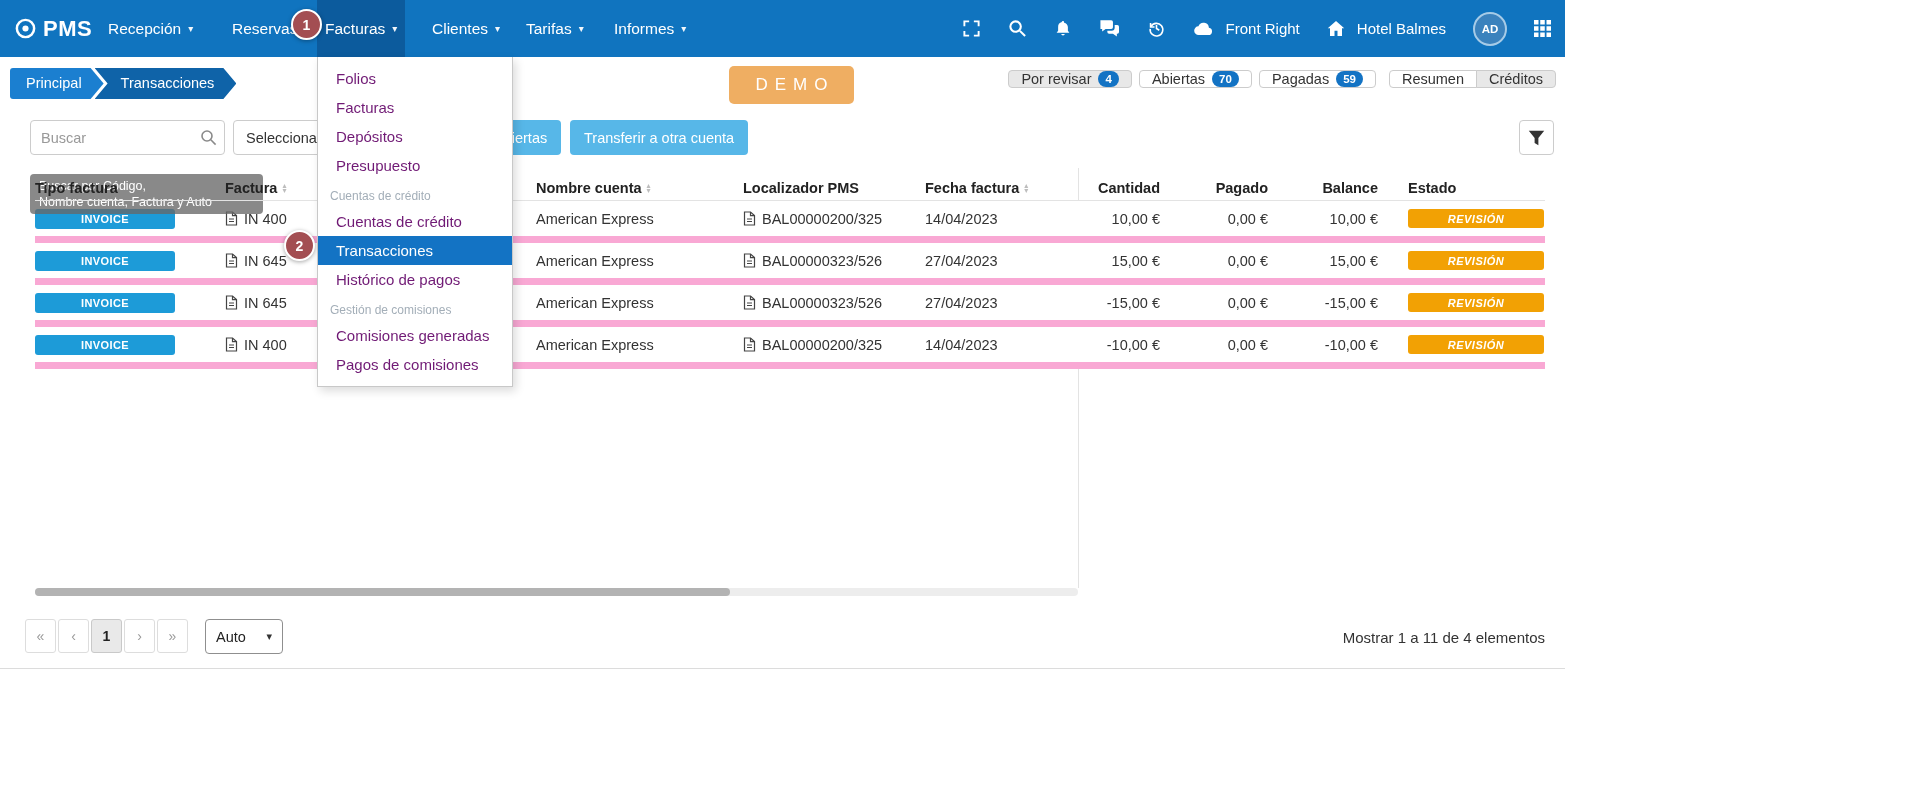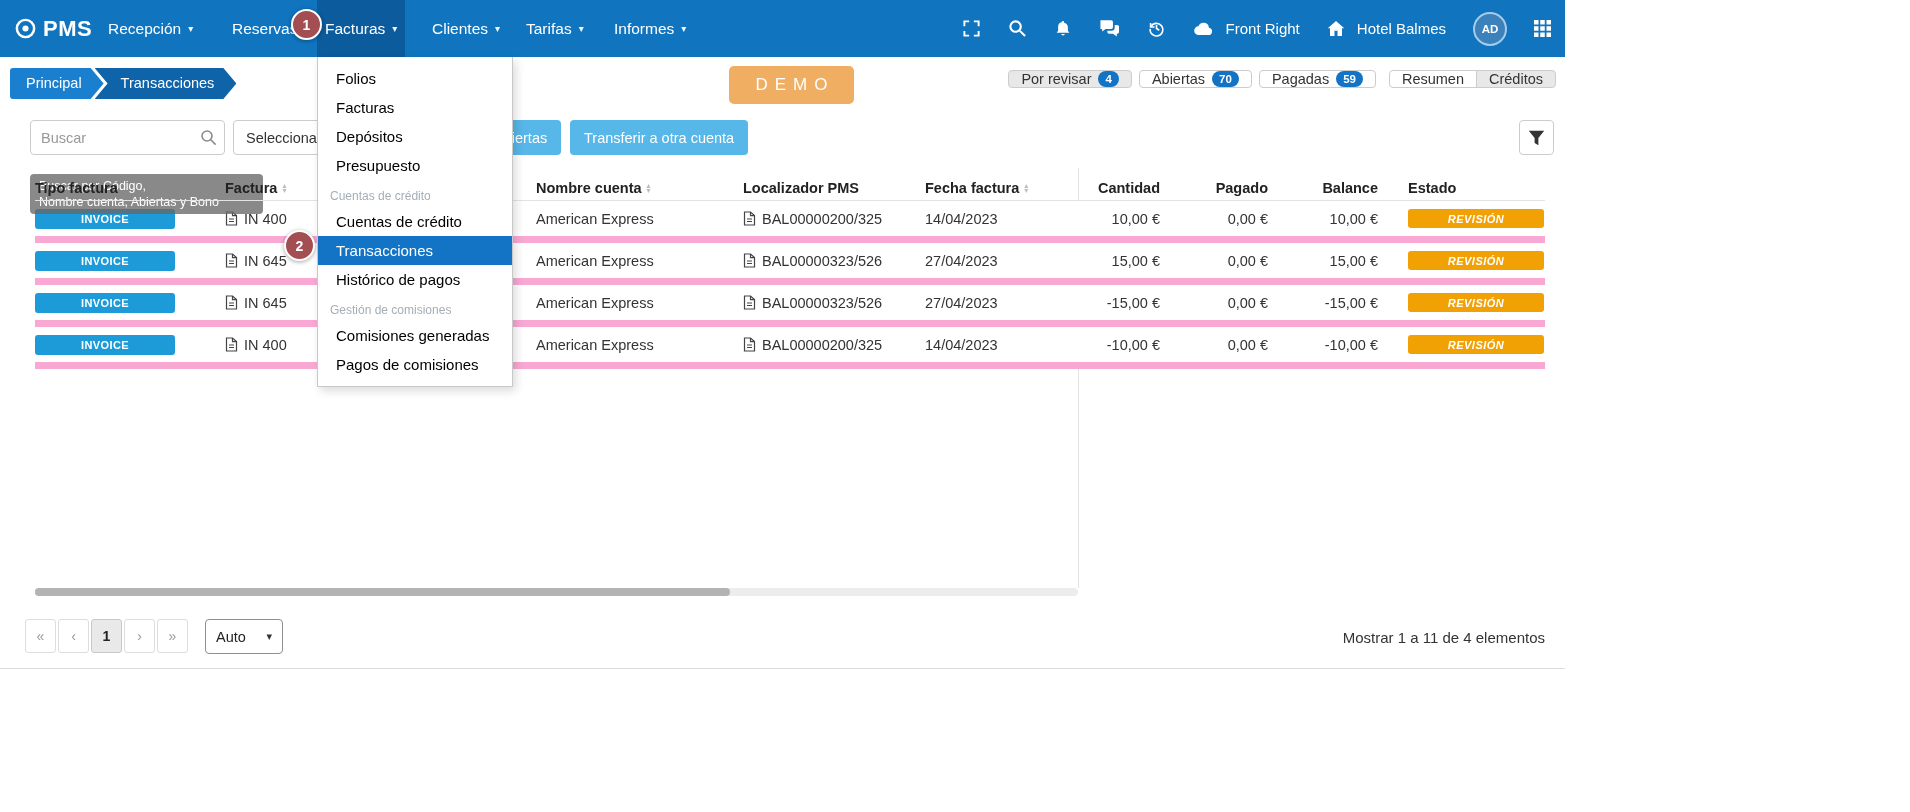--- a/index.html
+++ b/index.html
@@ -79,21 +79,21 @@
   .c-bal{left:1223px;width:120px;justify-content:flex-end}
   .c-est{left:1369px;width:141px;padding-left:4px}
   .invoice-badge{width:140px;height:20px;background:#1d9bd8;color:#fff;font-size:11px;font-weight:bold;letter-spacing:.4px;display:flex;align-items:center;justify-content:center;border-radius:3px;}
   .estado-badge{width:136px;height:19px;background:#f2a104;color:#fff;font-size:11px;font-weight:bold;letter-spacing:.5px;display:flex;align-items:center;justify-content:center;border-radius:3px;font-style:italic;}
   .col-divider{position:absolute;left:1043px;top:0;width:1px;height:420px;background:#e3e3e3;z-index:1;}
   .hscroll{position:absolute;left:0;top:420px;width:1043px;height:8px;background:#ededed;border-radius:4px;z-index:2;cursor:pointer;}
   .hthumb{width:695px;height:8px;background:#b3b3b3;border-radius:4px;cursor:grab;}
 
   
   .dropdown{position:absolute;left:317px;top:57px;width:194px;background:#fff;border:1px solid #c8c8c8;border-top:none;box-shadow:3px 4px 9px rgba(0,0,0,.14);z-index:40;padding:7px 0;}
-  .dd-item{padding:6px 18px;font-size:15px;color:#000000;cursor:pointer;white-space:nowrap;}
+  .dd-item{padding:6px 18px;font-size:15px;color:#701a75;cursor:pointer;white-space:nowrap;}
   .dd-item.active{background:#1373c4;color:#fff;}
   .dd-header{padding:9px 12px 4px;font-size:12px;color:#a3aeb8;white-space:nowrap;}
 
   
   .pagination{position:absolute;left:25px;top:619px;display:flex;gap:2px;z-index:2;}
   .page-btn{width:31px;height:34px;background:#fff;border:1px solid #ddd;border-radius:3px;font-size:14px;color:#9a9a9a;display:flex;align-items:center;justify-content:center;font-family:inherit;cursor:pointer;}
   .page-btn.current{background:#e9e9e9;border-color:#c9c9c9;color:#222;font-weight:bold;}
   .page-size{position:absolute;left:205px;top:619px;width:78px;height:35px;box-sizing:border-box;border:1px solid #8f8f8f;border-radius:4px;background:#fff;display:flex;align-items:center;justify-content:space-between;padding:0 10px;font-size:14.5px;color:#222;cursor:pointer;z-index:2;}
   .page-size::after{content:"▾";font-size:11px;color:#333;}
   .summary{position:absolute;right:20px;top:629px;font-size:15px;color:#333;z-index:2;}
@@ -237,21 +237,21 @@
   <button class="filter-btn">
     <span style="display:flex">
         <svg width="17" height="16" viewBox="0 0 18 17" fill="#333">
           <path d="M.8.8h16.4L11 8.6v7.6l-4-2.4V8.6z"></path>
         </svg>
       </span>
   </button>
 
   <div class="search-tooltip">
     <span>Buscar por Código,</span>
-    <span>Nombre cuenta, Abiertas y Bono</span>
+    <span>Nombre cuenta, Factura y Auto</span>
   </div>
 
   <div class="table">
     <div class="thead">
       <div class="th th-tipo">Tipo factura</div>
       <div class="th th-fact">
           <span>Factura</span>
           <span class="sort"></span>
         </div>
       <div class="th th-nombre">

